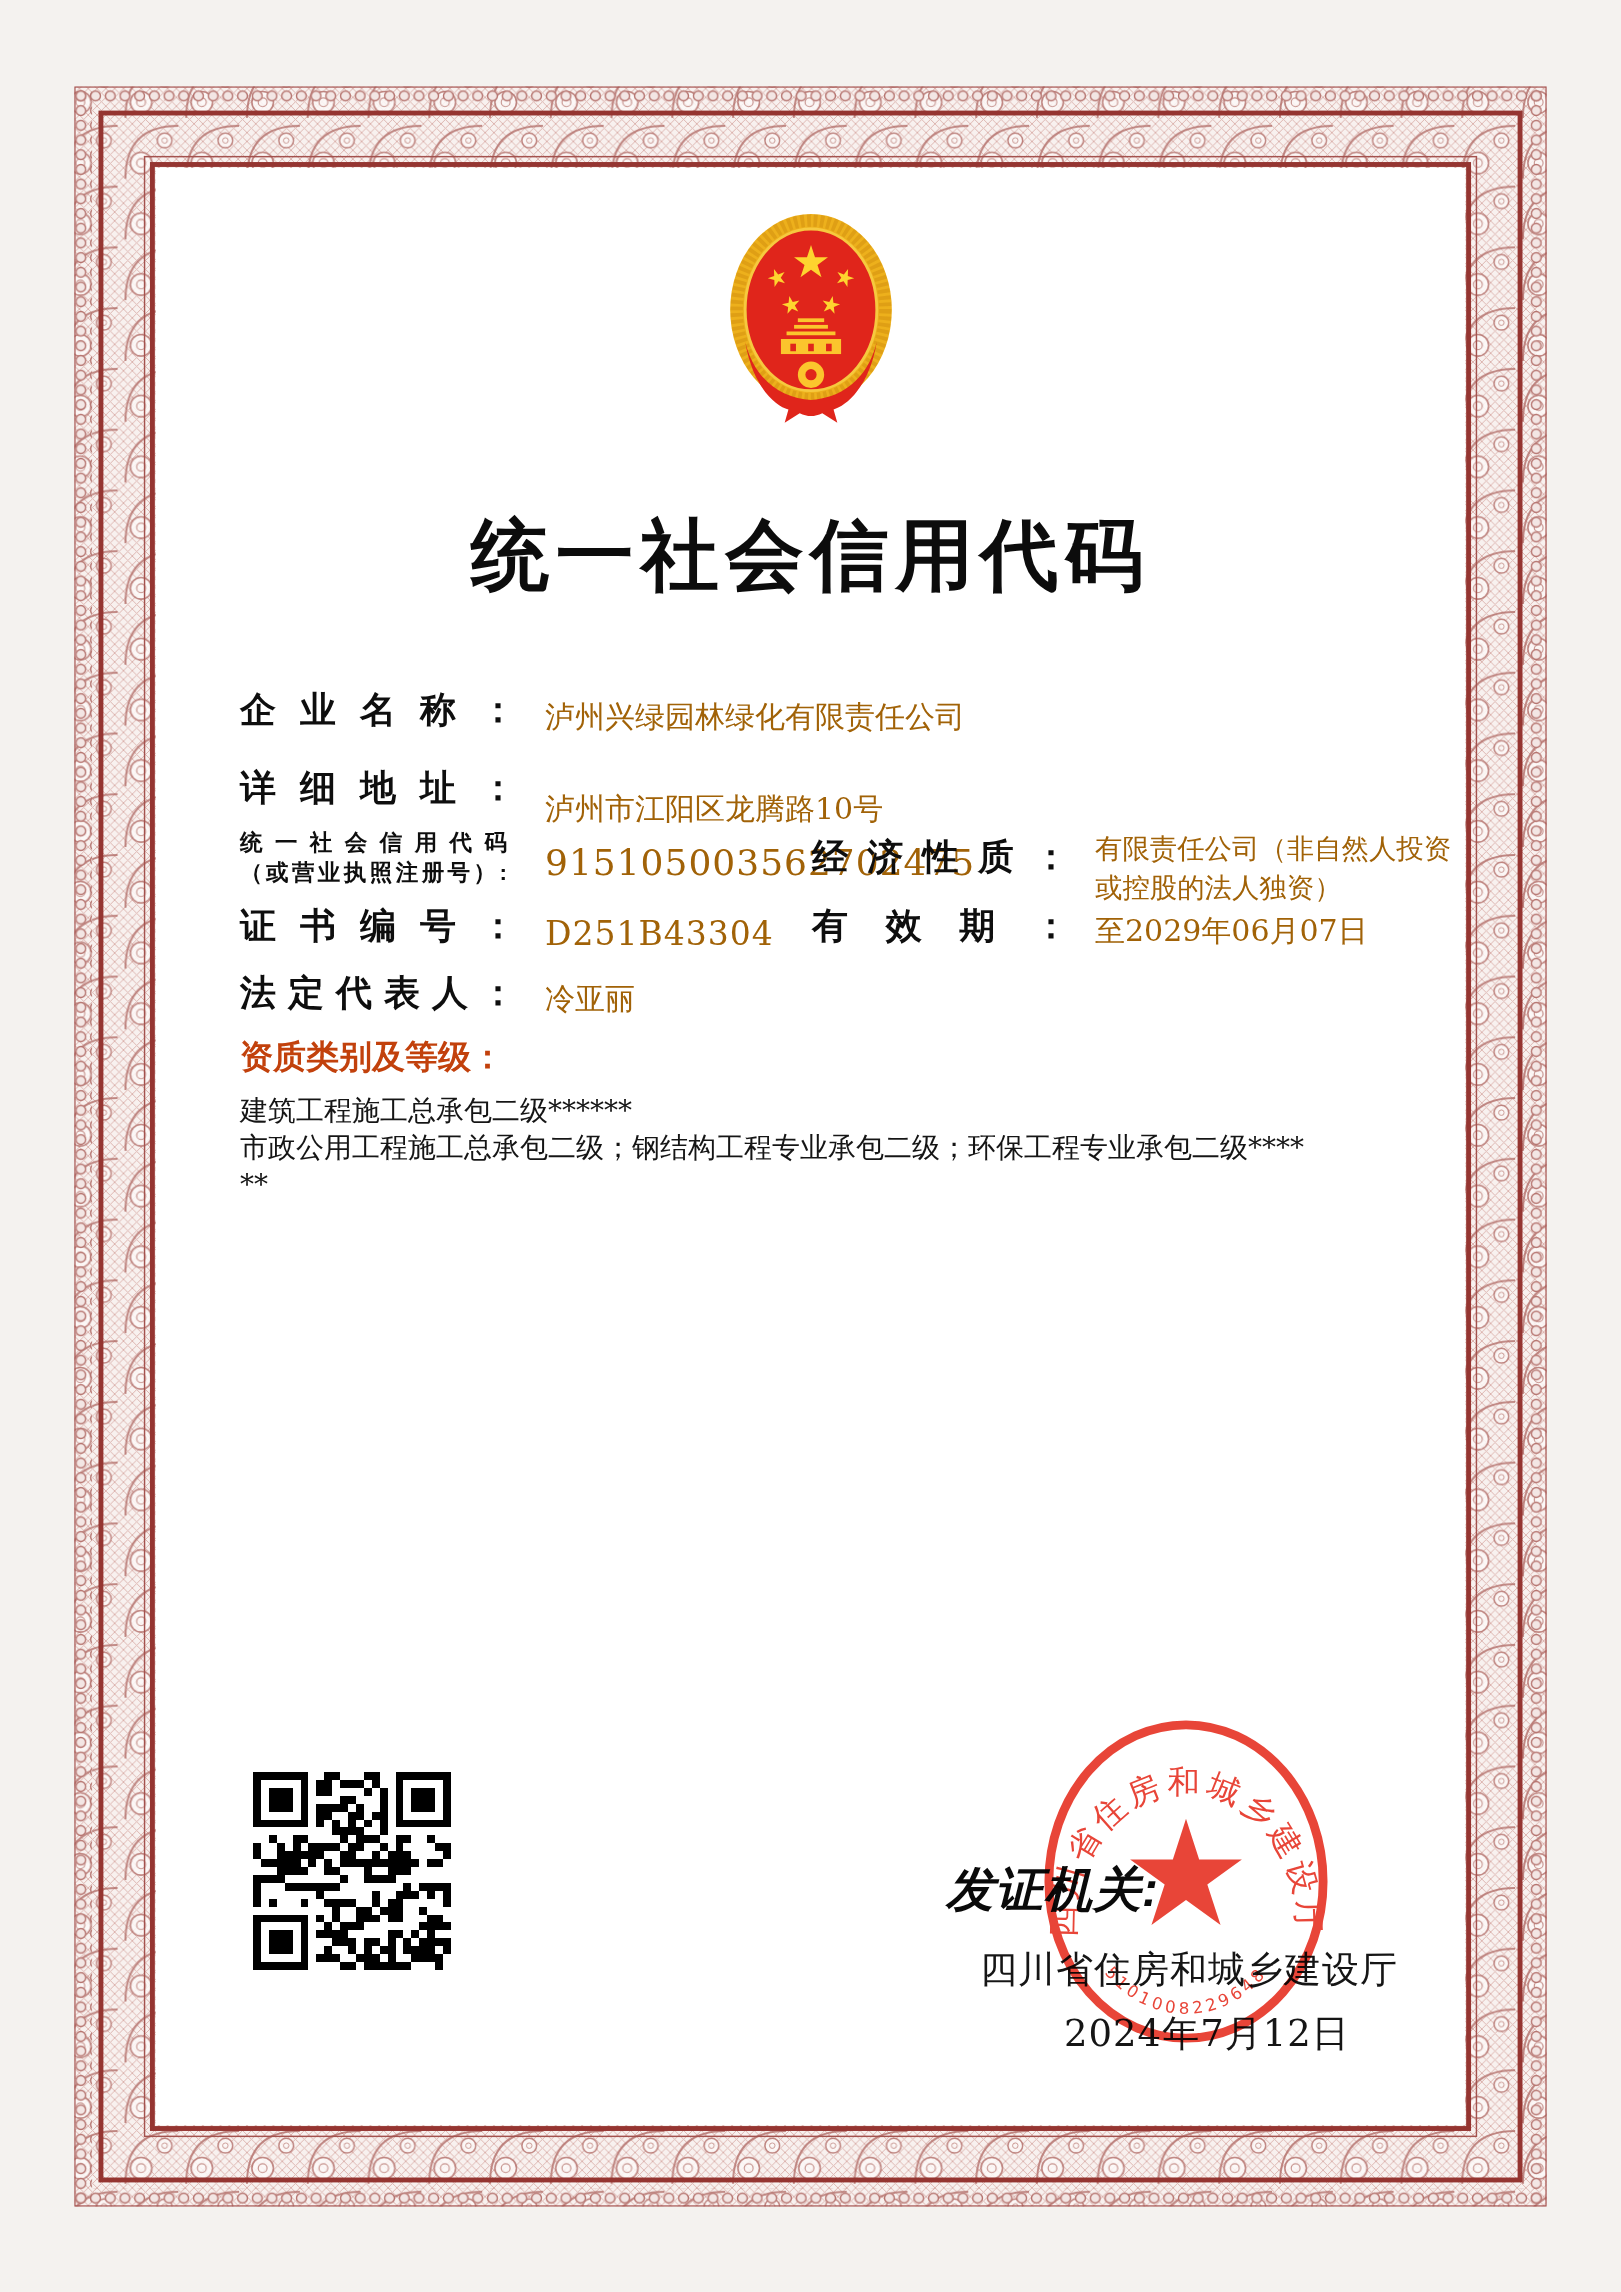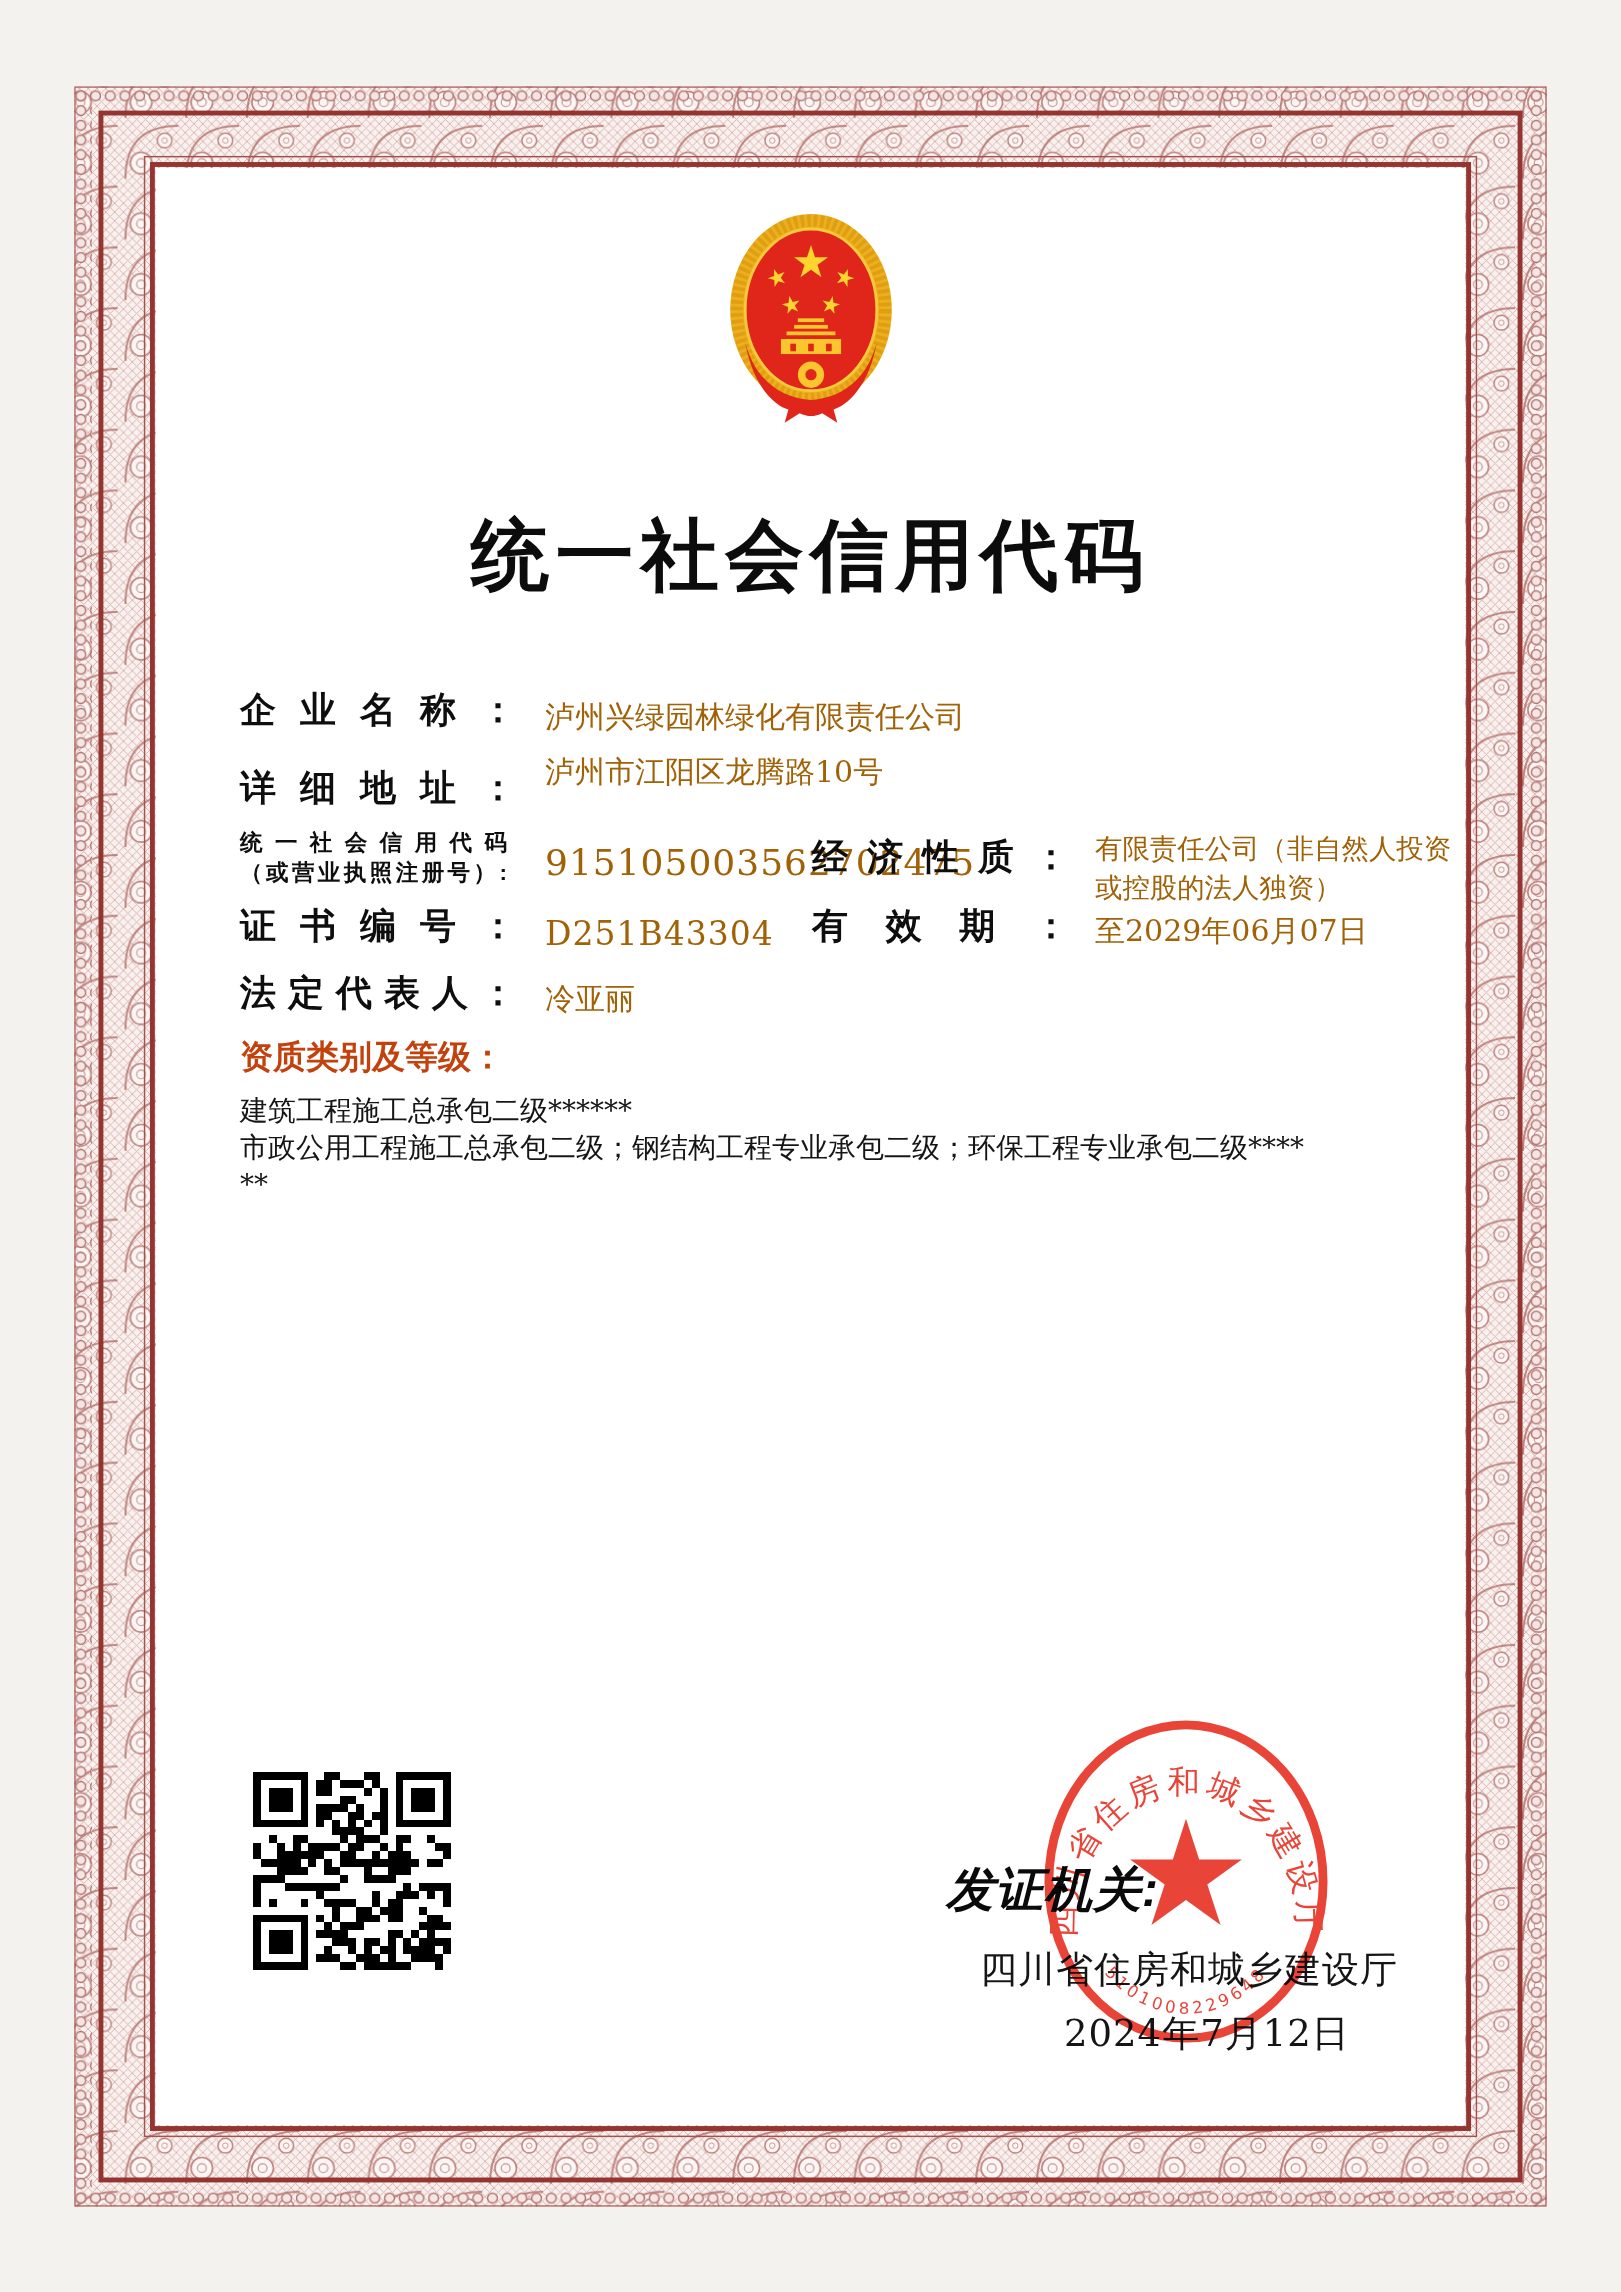--- a/index.html
+++ b/index.html
@@ -116,21 +116,21 @@
     <circle cx="100" cy="173" r="14" fill="#fbc52d"></circle>
     <circle cx="100" cy="173" r="6" fill="#e0251b"></circle>
   </svg>
 
   <div class="abs cert-title">统一社会信用代码</div>
 
   <div class="abs flabel col1" style="top:689px">企业名称：</div>
   <div class="abs fvalue vcol1" style="top:697px">泸州兴绿园林绿化有限责任公司</div>
 
   <div class="abs flabel col1" style="top:767px">详细地址：</div>
-  <div class="abs fvalue vcol1" style="top:752px">泸州市江阳区龙腾路10号</div>
+  <div class="abs fvalue vcol1" style="top:789px">泸州市江阳区龙腾路10号</div>
 
   <div class="abs flabel col1 credit-label" style="top:828px;width:267px">
     <span style="display:block">统一社会信用代码</span>
     <span style="display:block">（或营业执照注册号）:</span>
   </div>
   <div class="abs fvalue vcol1 credit-value" style="top:840px">915105003562702475</div>
 
   <div class="abs flabel col2" style="top:836px">经济性质：</div>
   <div class="abs fvalue vcol2" style="top:829px;font-size:27.4px;line-height:39px;width:372px">
     <span style="display:block">有限责任公司（非自然人投资</span>

